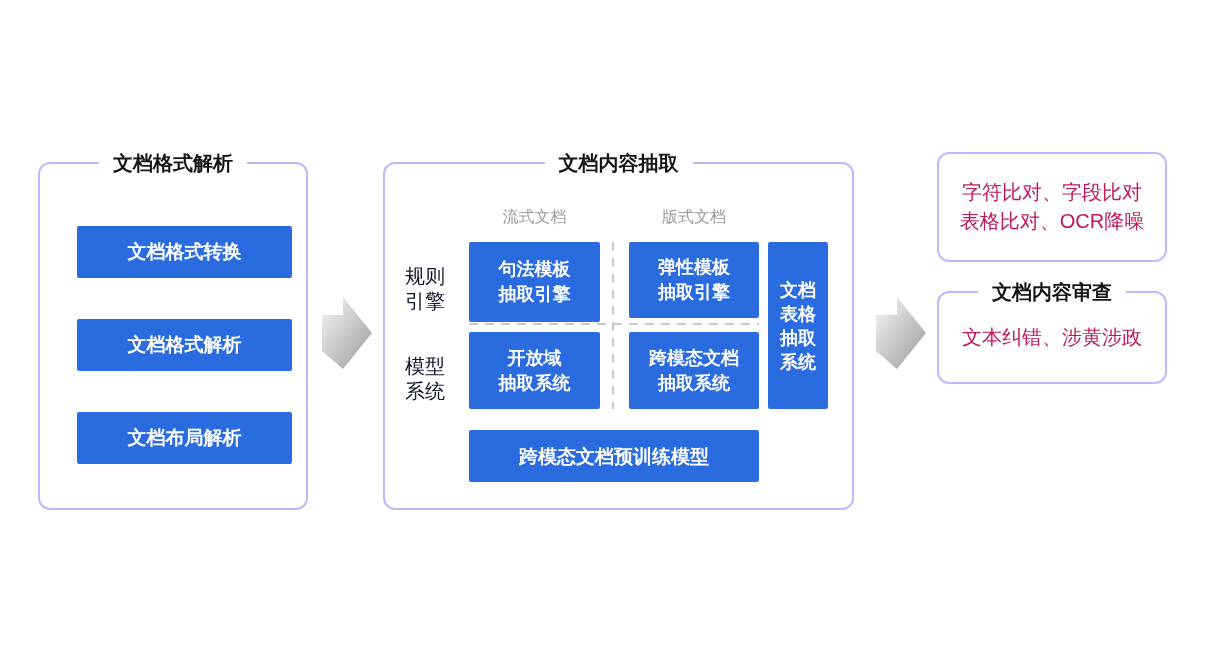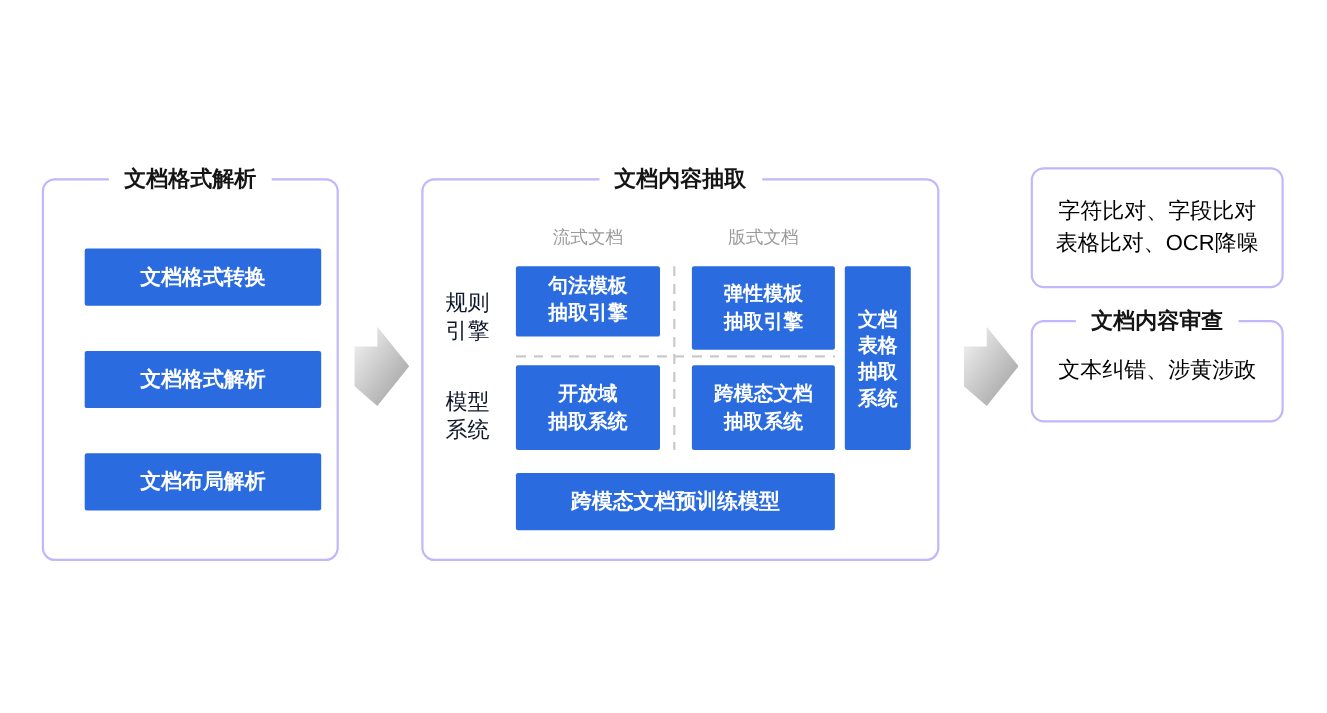--- a/index.html
+++ b/index.html
@@ -38,21 +38,21 @@
     position:absolute; width:2px;
     background:repeating-linear-gradient(180deg,#c9c9c9 0 9px,transparent 9px 16px);
   }
   .arrow {
     position:absolute; width:50px; height:72px;
     background:linear-gradient(125deg,#efefef 8%,#9f9f9f 95%);
     clip-path:polygon(0 25%, 42% 25%, 42% 0, 100% 50%, 42% 100%, 0 75%);
   }
   .panel-body {
     position:absolute; left:0; right:0; text-align:center;
-    color:#000000; font-size:20px; line-height:29px; white-space:nowrap;
+    color:#be185d; font-size:20px; line-height:29px; white-space:nowrap;
   }
   .btn {
     position:absolute; left:37px; width:215px; height:52px;
     background:#2a6be0; border-radius:2px; color:#ffffff;
     font-size:19px; font-weight:700;
     display:flex; align-items:center; justify-content:center;
   }
   .vert-line { display:block; }
 </style>
 </head>
@@ -83,21 +83,21 @@
 
     <div class="gray-row-label" style="left:20px; top:100px;">
       <span class="vert-line">规则</span>
       <span class="vert-line">引擎</span>
     </div>
     <div class="gray-row-label" style="left:20px; top:190px;">
       <span class="vert-line">模型</span>
       <span class="vert-line">系统</span>
     </div>
 
-    <div class="bluebox" style="left:84px; top:78px; width:131px; height:64px;font-family:Liberation Mono, monospace;">
+    <div class="bluebox" style="left:84px; top:78px; width:131px; height:80px;">
       <span>句法模板</span>
       <span>抽取引擎</span>
     </div>
     <div class="bluebox" style="left:244px; top:78px; width:130px; height:76px;">
       <span>弹性模板</span>
       <span>抽取引擎</span>
     </div>
     <div class="bluebox" style="left:383px; top:78px; width:60px; height:167px; line-height:24px;">
       <span>文档</span>
       <span>表格</span>

